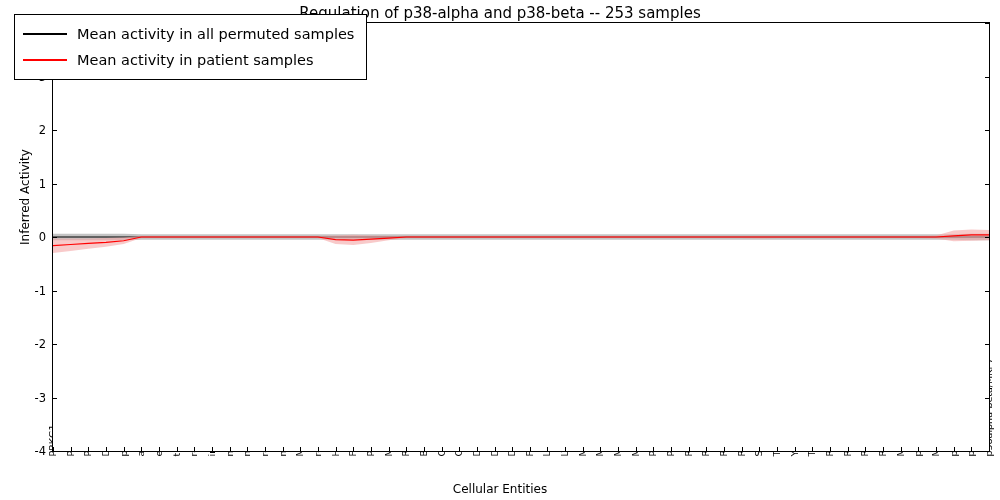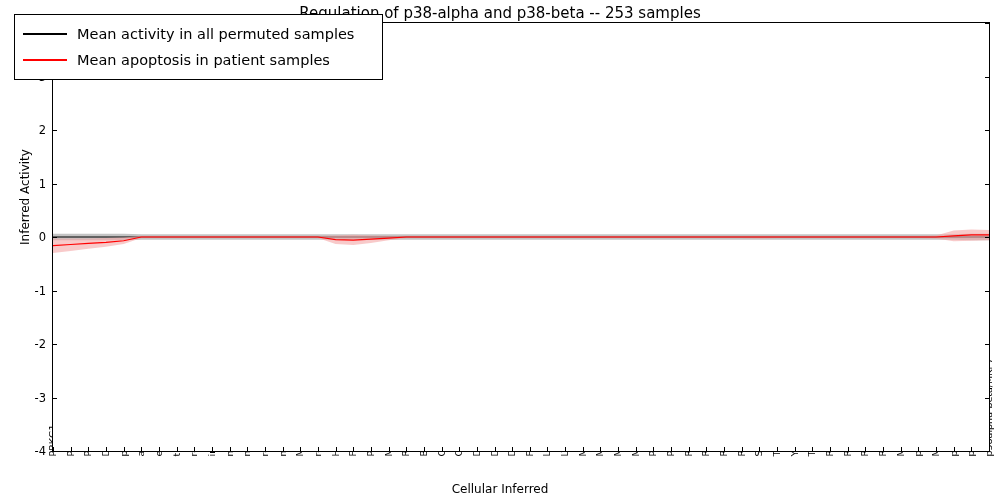--- a/index.html
+++ b/index.html
@@ -100,21 +100,21 @@
     height: 4px;
     background: #000000;
   }
   
   #legend {
     position: absolute;
     left: 14px;
     top: 14px;
     border: 1px solid #000000;
     background: #ffffff;
-    padding: 6px 28px 6px 8px;
+    padding: 6px 12px 6px 8px;
     box-sizing: border-box;
   }
   .legend-row {
     display: flex;
     align-items: center;
     height: 26px;
   }
   .legend-swatch {
     width: 44px;
     height: 2px;
@@ -133,21 +133,21 @@
   }
 </style>
 </head>
 <body>
 
 <div id="figure">
 
   <div id="chart-title">Regulation of p38-alpha and p38-beta -- 253 samples</div>
 
   <div id="y-axis-label">Inferred Activity</div>
-  <div id="x-axis-label">Cellular Inferred</div>
+  <div id="x-axis-label">Cellular Entities</div>
 
   <div id="ytick-labels">
       <div class="ytick-label" style="top: 451px; right: 954px; width: 40px;">-4</div>
       <div class="ytick-label" style="top: 397.5px; right: 954px; width: 40px;">-3</div>
       <div class="ytick-label" style="top: 344px; right: 954px; width: 40px;">-2</div>
       <div class="ytick-label" style="top: 290.5px; right: 954px; width: 40px;">-1</div>
       <div class="ytick-label" style="top: 237px; right: 954px; width: 40px;">0</div>
       <div class="ytick-label" style="top: 183.5px; right: 954px; width: 40px;">1</div>
       <div class="ytick-label" style="top: 130px; right: 954px; width: 40px;">2</div>
       <div class="ytick-label" style="top: 76.5px; right: 954px; width: 40px;">3</div>
@@ -295,17 +295,17 @@
       </div>
   </div>
 
   <div id="legend">
     <div class="legend-row">
       <span class="legend-swatch" id="legend-swatch-0" style="background: rgb(0, 0, 0);"></span>
       <span class="legend-text">Mean activity in all permuted samples</span>
     </div>
     <div class="legend-row">
       <span class="legend-swatch" id="legend-swatch-1" style="background: rgb(255, 0, 0);"></span>
-      <span class="legend-text">Mean apoptosis in patient samples</span>
+      <span class="legend-text">Mean activity in patient samples</span>
     </div>
   </div>
 
 </div>
 
 </body></html>

